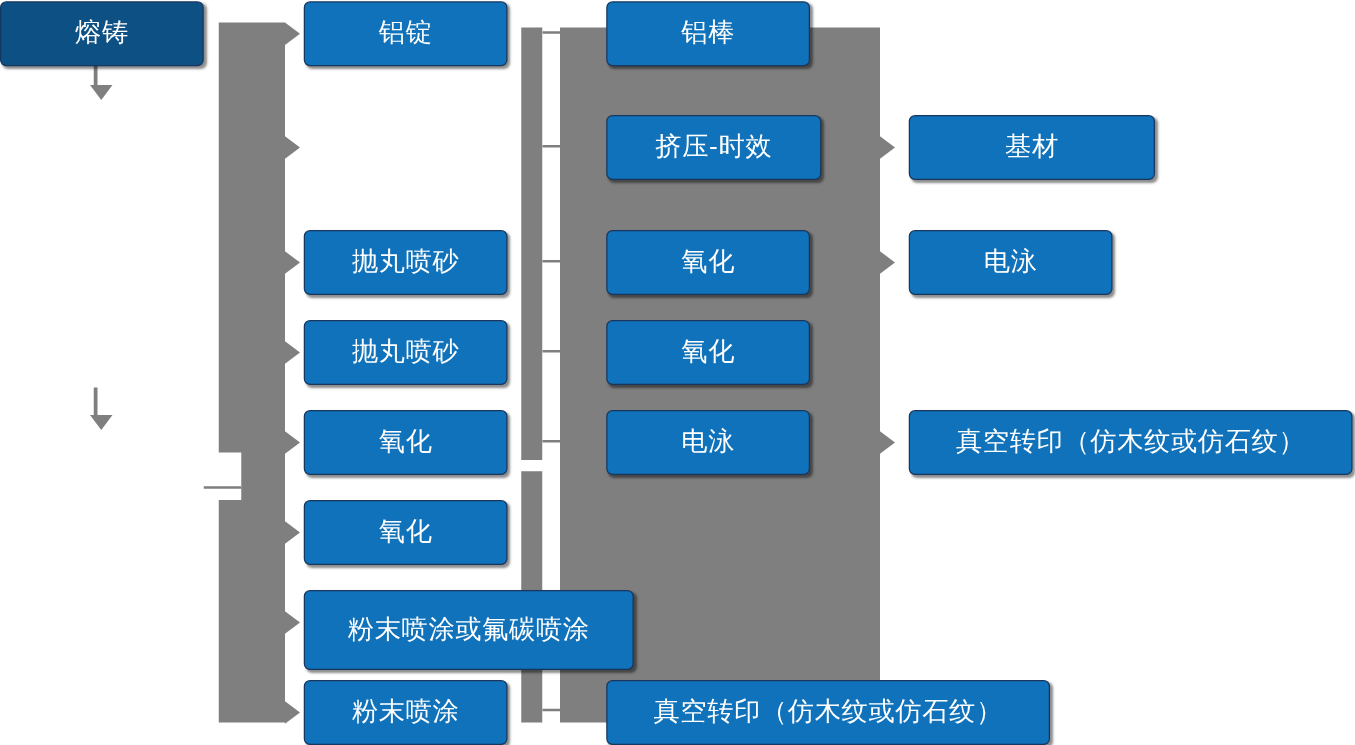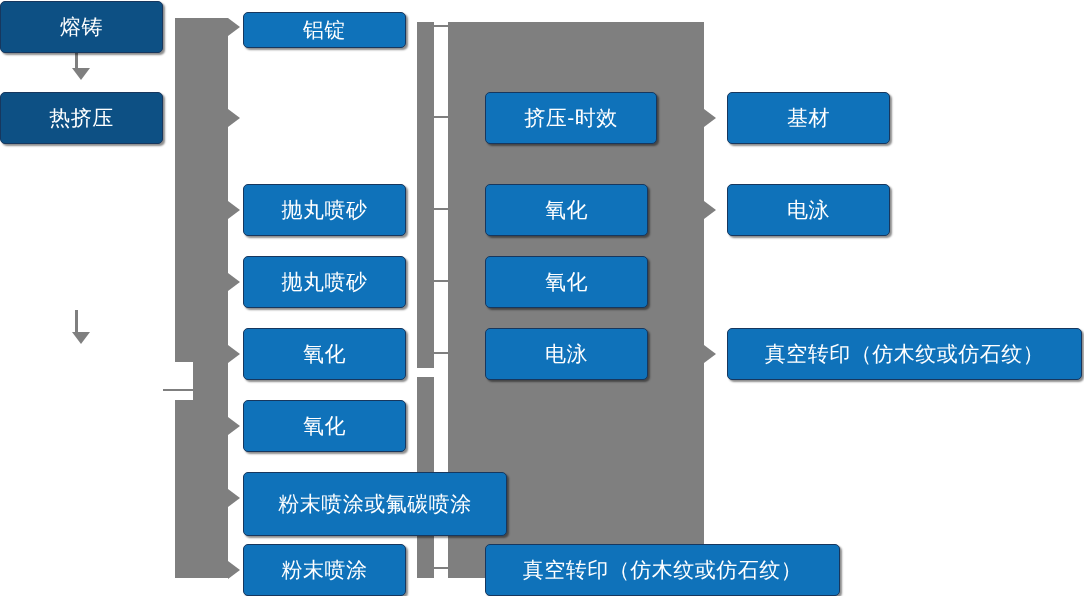--- a/index.html
+++ b/index.html
@@ -114,33 +114,33 @@
   <div class="thin-line" style="left:434px; top:208px; width:14px;"></div>
   <div class="thin-line" style="left:434px; top:280px; width:14px;"></div>
   <div class="thin-line" style="left:434px; top:352px; width:14px;"></div>
   <div class="thin-line" style="left:434px; top:567px; width:14px;"></div>
 
   <div class="gray-arrow-right" style="left:704px; top:109px;"></div>
   <div class="gray-arrow-right" style="left:704px; top:201px;"></div>
   <div class="gray-arrow-right" style="left:704px; top:345px;"></div>
 
   <div class="box dark" style="left:0px; top:1px; width:163px; height:52px;text-align:right;">熔铸</div>
-  <div class="box dark" style="left:0px; top:92px; width:163px; height:52px;">热挤压</div>
 
-  <div class="box mid" style="left:243px; top:12px; width:163px; height:36px;">铝锭</div>
+  <div class="box mid" style="left:243px; top:1px; width:163px; height:52px;">铝锭</div>
   <div class="box mid" style="left:243px; top:184px; width:163px; height:52px;">抛丸喷砂</div>
   <div class="box mid" style="left:243px; top:256px; width:163px; height:52px;">抛丸喷砂</div>
   <div class="box mid" style="left:243px; top:328px; width:163px; height:52px;">氧化</div>
   <div class="box mid" style="left:243px; top:400px; width:163px; height:52px;">氧化</div>
   <div class="box mid wide" style="left:243px; top:472px; width:264px; height:64px;">粉末喷涂或氟碳喷涂</div>
   <div class="box mid" style="left:243px; top:544px; width:163px; height:52px;">粉末喷涂</div>
 
+  <div class="box mid" style="left:485px; top:1px; width:163px; height:52px;">铝棒</div>
   <div class="box mid" style="left:485px; top:92px; width:172px; height:52px;">挤压-时效</div>
   <div class="box mid" style="left:485px; top:184px; width:163px; height:52px;">氧化</div>
   <div class="box mid" style="left:485px; top:256px; width:163px; height:52px;">氧化</div>
   <div class="box mid" style="left:485px; top:328px; width:163px; height:52px;">电泳</div>
   <div class="box mid wide" style="left:485px; top:544px; width:355px; height:52px;">真空转印（仿木纹或仿石纹）</div>
 
-  <div class="box mid" style="left:727px; top:92px; width:163px; height:52px;">基材</div>
+  <div class="box mid" style="left:727px; top:92px; width:197px; height:52px;">基材</div>
   <div class="box mid" style="left:727px; top:184px; width:163px; height:52px;">电泳</div>
   <div class="box mid wide" style="left:727px; top:328px; width:355px; height:52px;">真空转印（仿木纹或仿石纹）</div>
 
 </div>
 
 </body></html>

